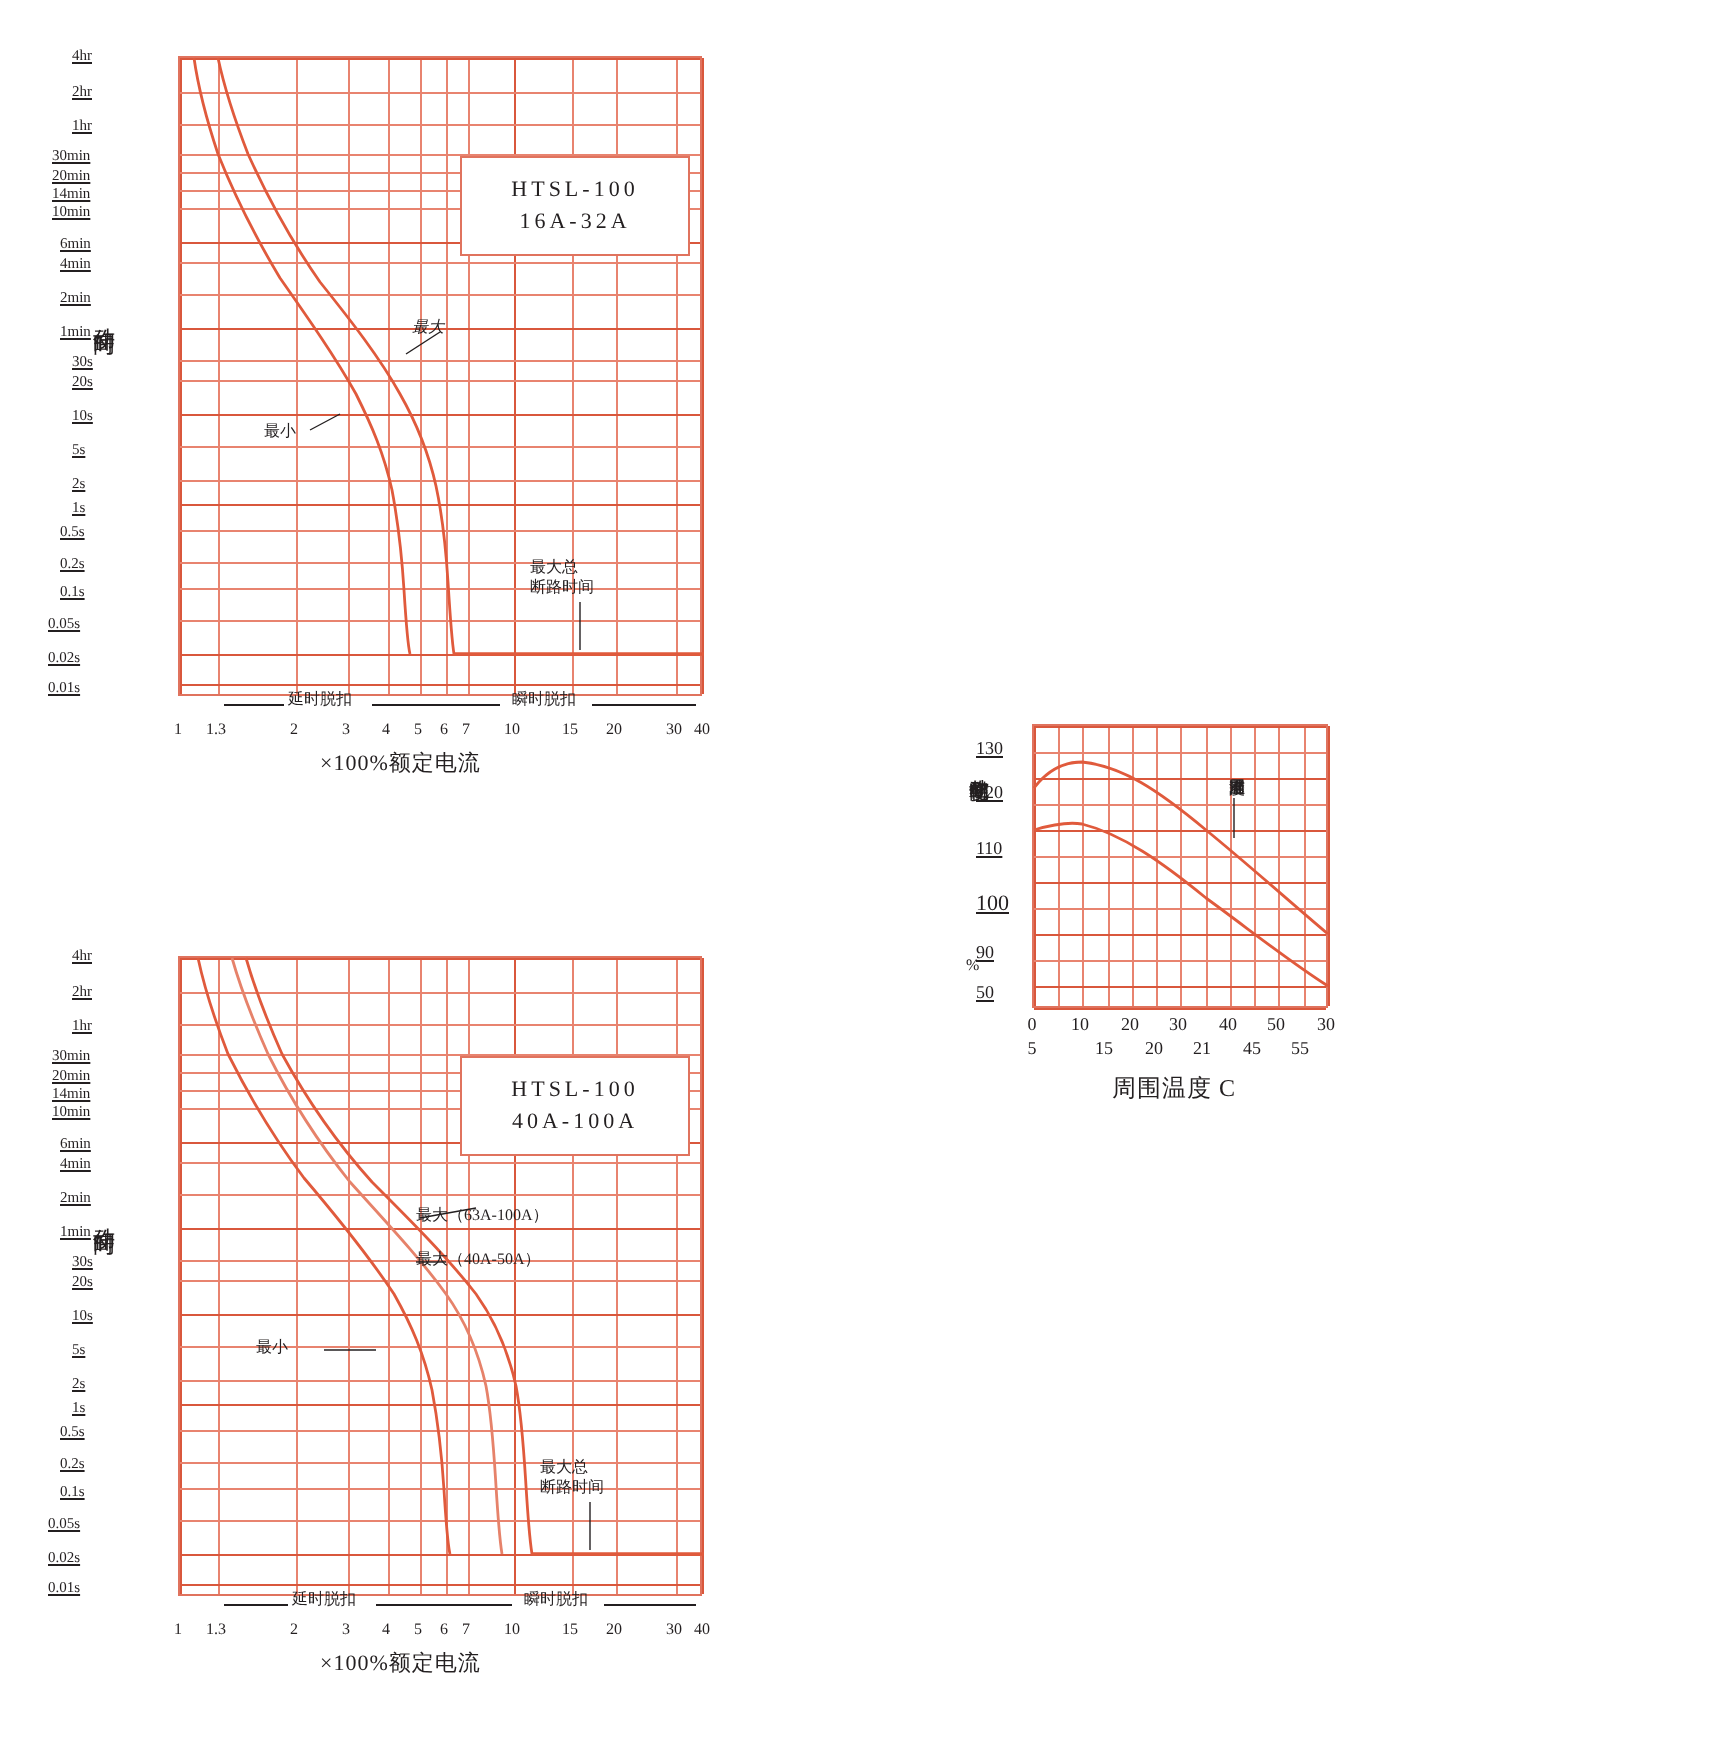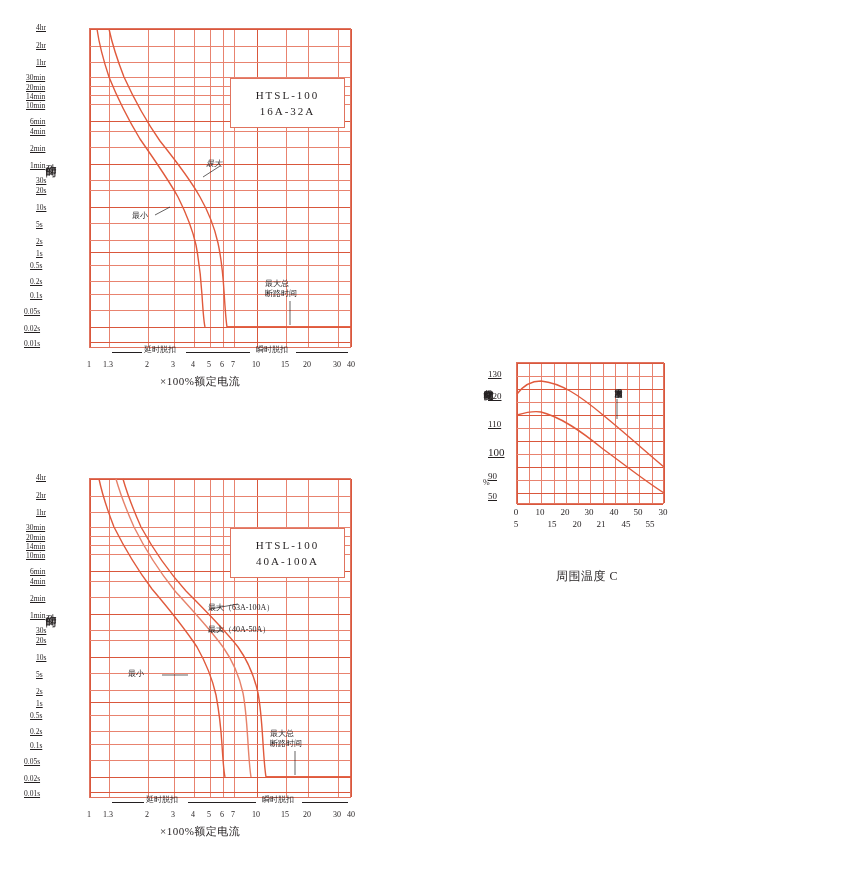--- a/index.html
+++ b/index.html
@@ -334,14 +334,14 @@
   <div class="xlab" style="left:171px;top:208px;width:14px;font-size:9px;">50</div>
   <div class="xlab" style="left:196px;top:208px;width:14px;font-size:9px;">30</div>
 
   <div class="xlab" style="left:49px;top:220px;width:14px;font-size:9px;">5</div>
   <div class="xlab" style="left:85px;top:220px;width:14px;font-size:9px;">15</div>
   <div class="xlab" style="left:110px;top:220px;width:14px;font-size:9px;">20</div>
   <div class="xlab" style="left:134px;top:220px;width:14px;font-size:9px;">21</div>
   <div class="xlab" style="left:159px;top:220px;width:14px;font-size:9px;">45</div>
   <div class="xlab" style="left:183px;top:220px;width:14px;font-size:9px;">55</div>
 
-  <div class="axis-title-h" style="left:96px;top:236px;font-size:12px;margin-top:32px;">周围温度 C</div>
+  <div class="axis-title-h" style="left:96px;top:236px;font-size:12px;">周围温度 C</div>
 </div>
 
 </body></html>

